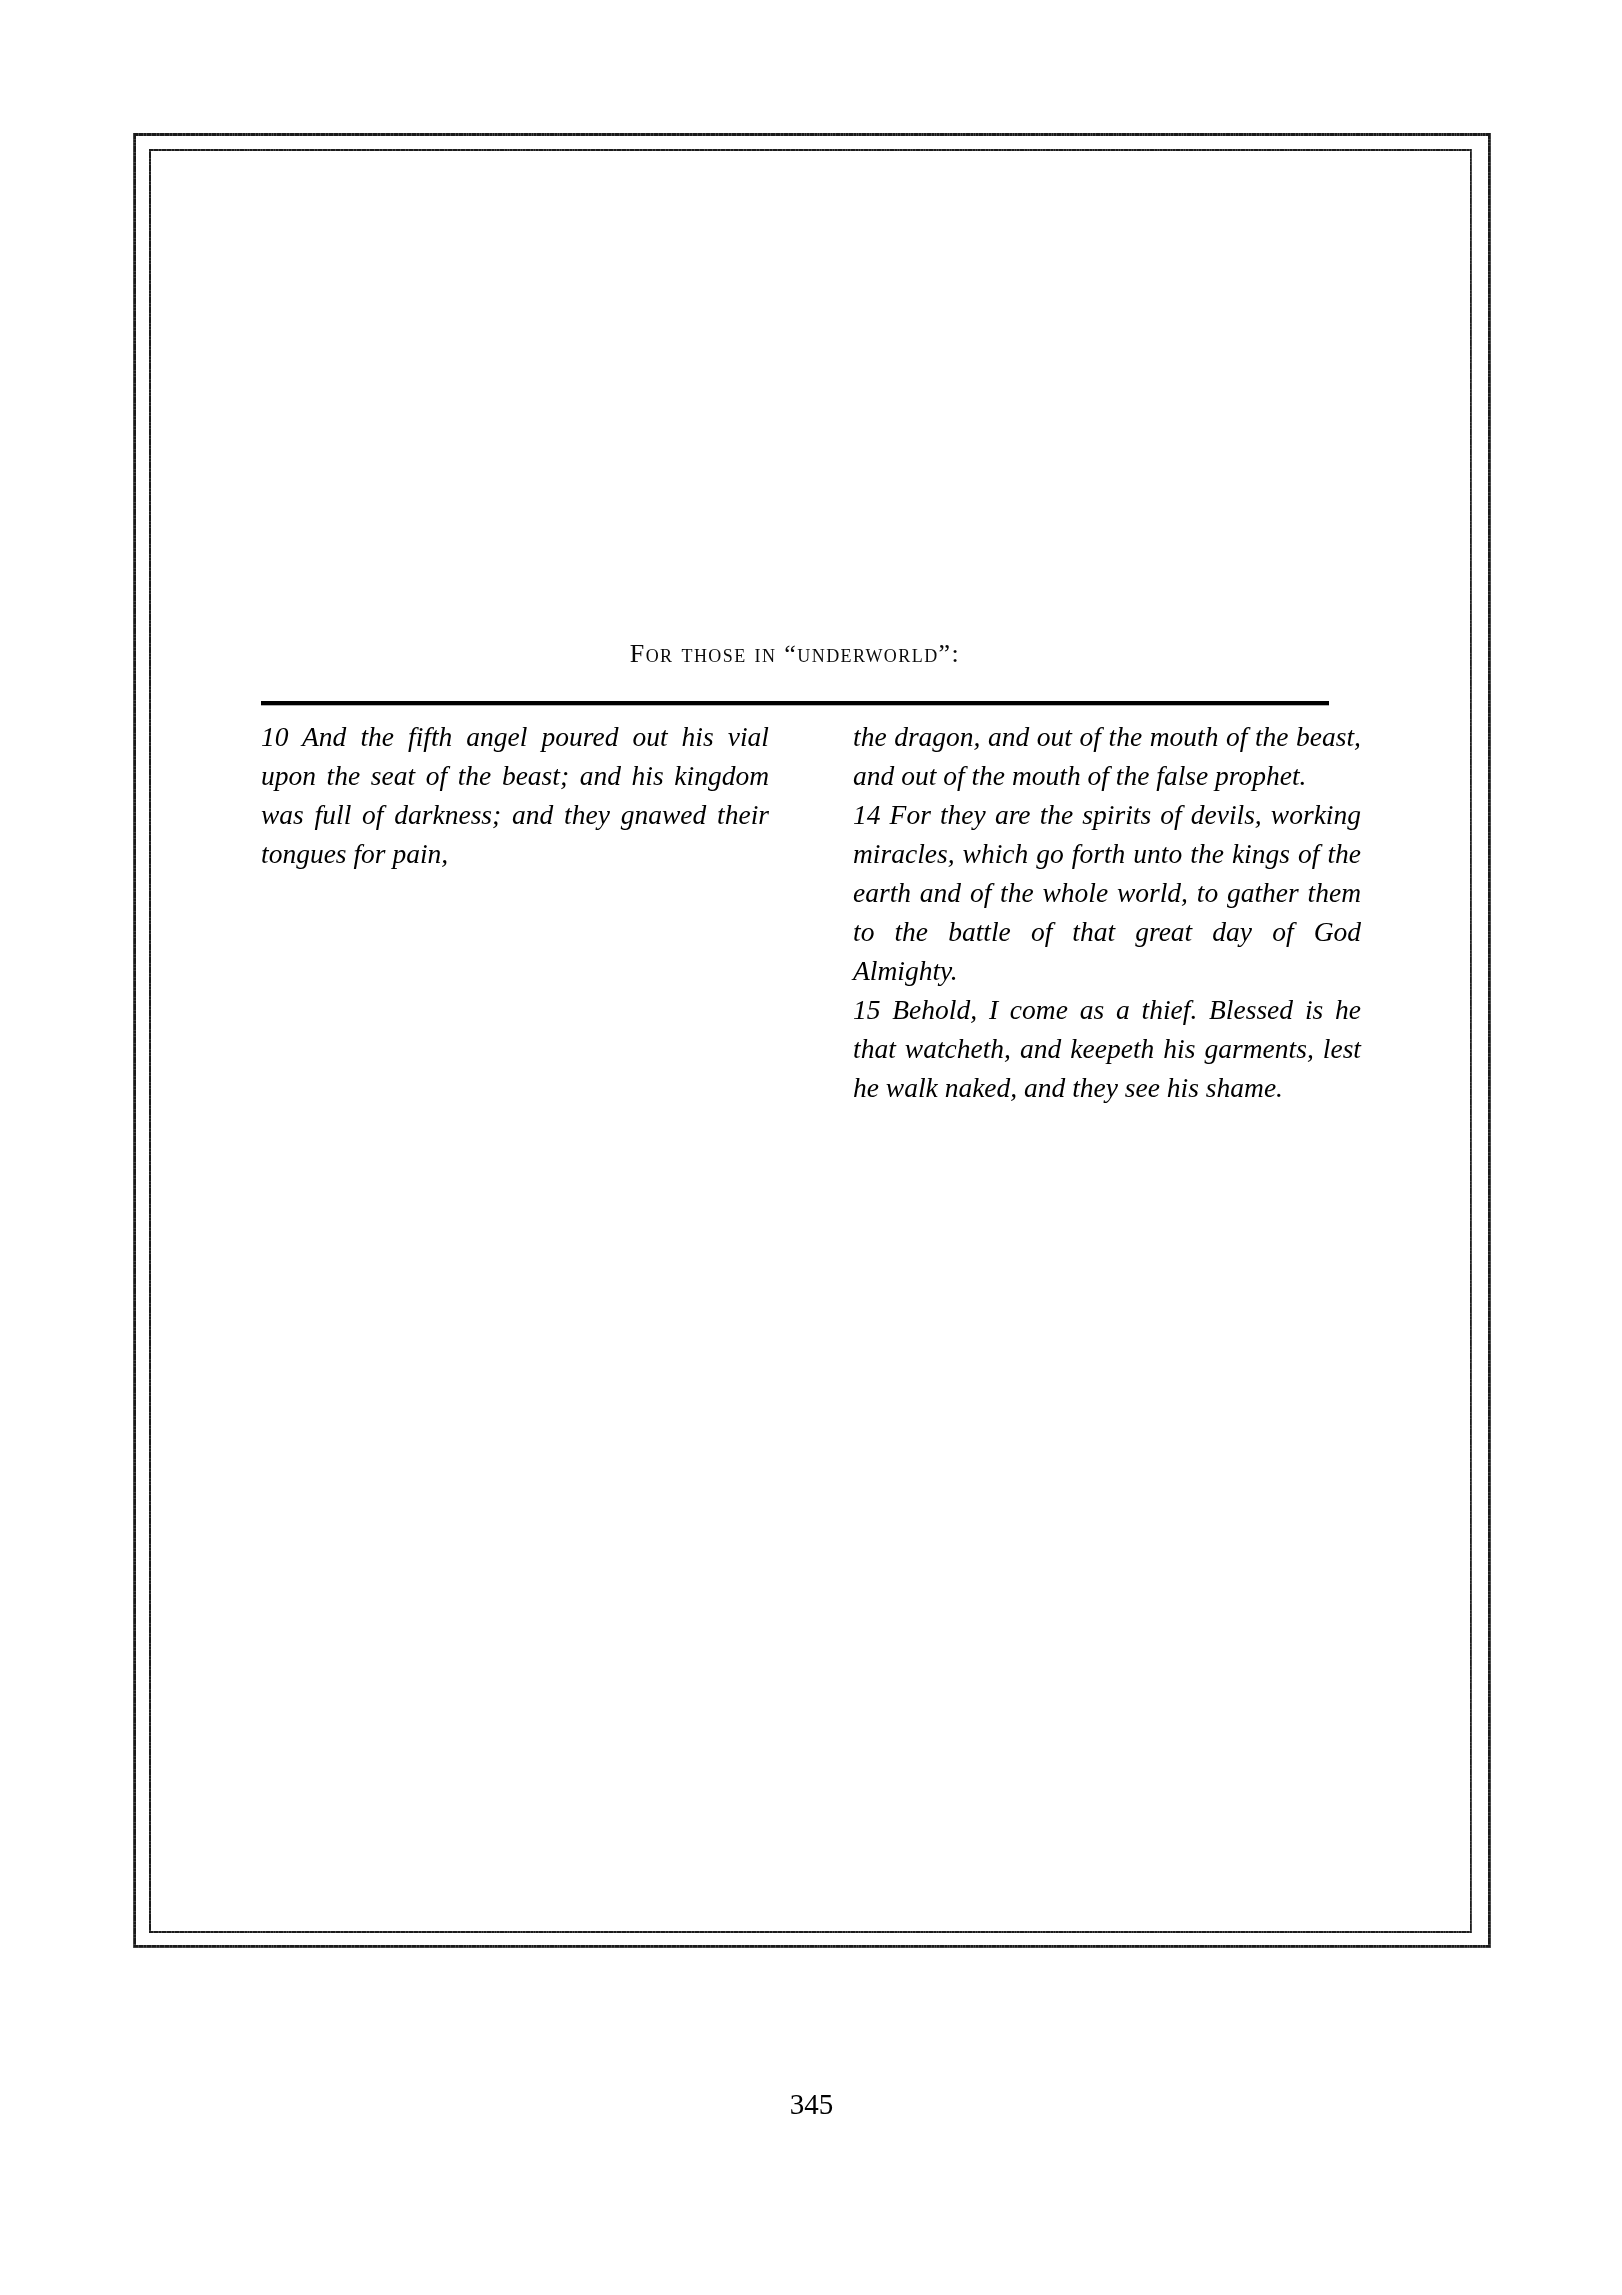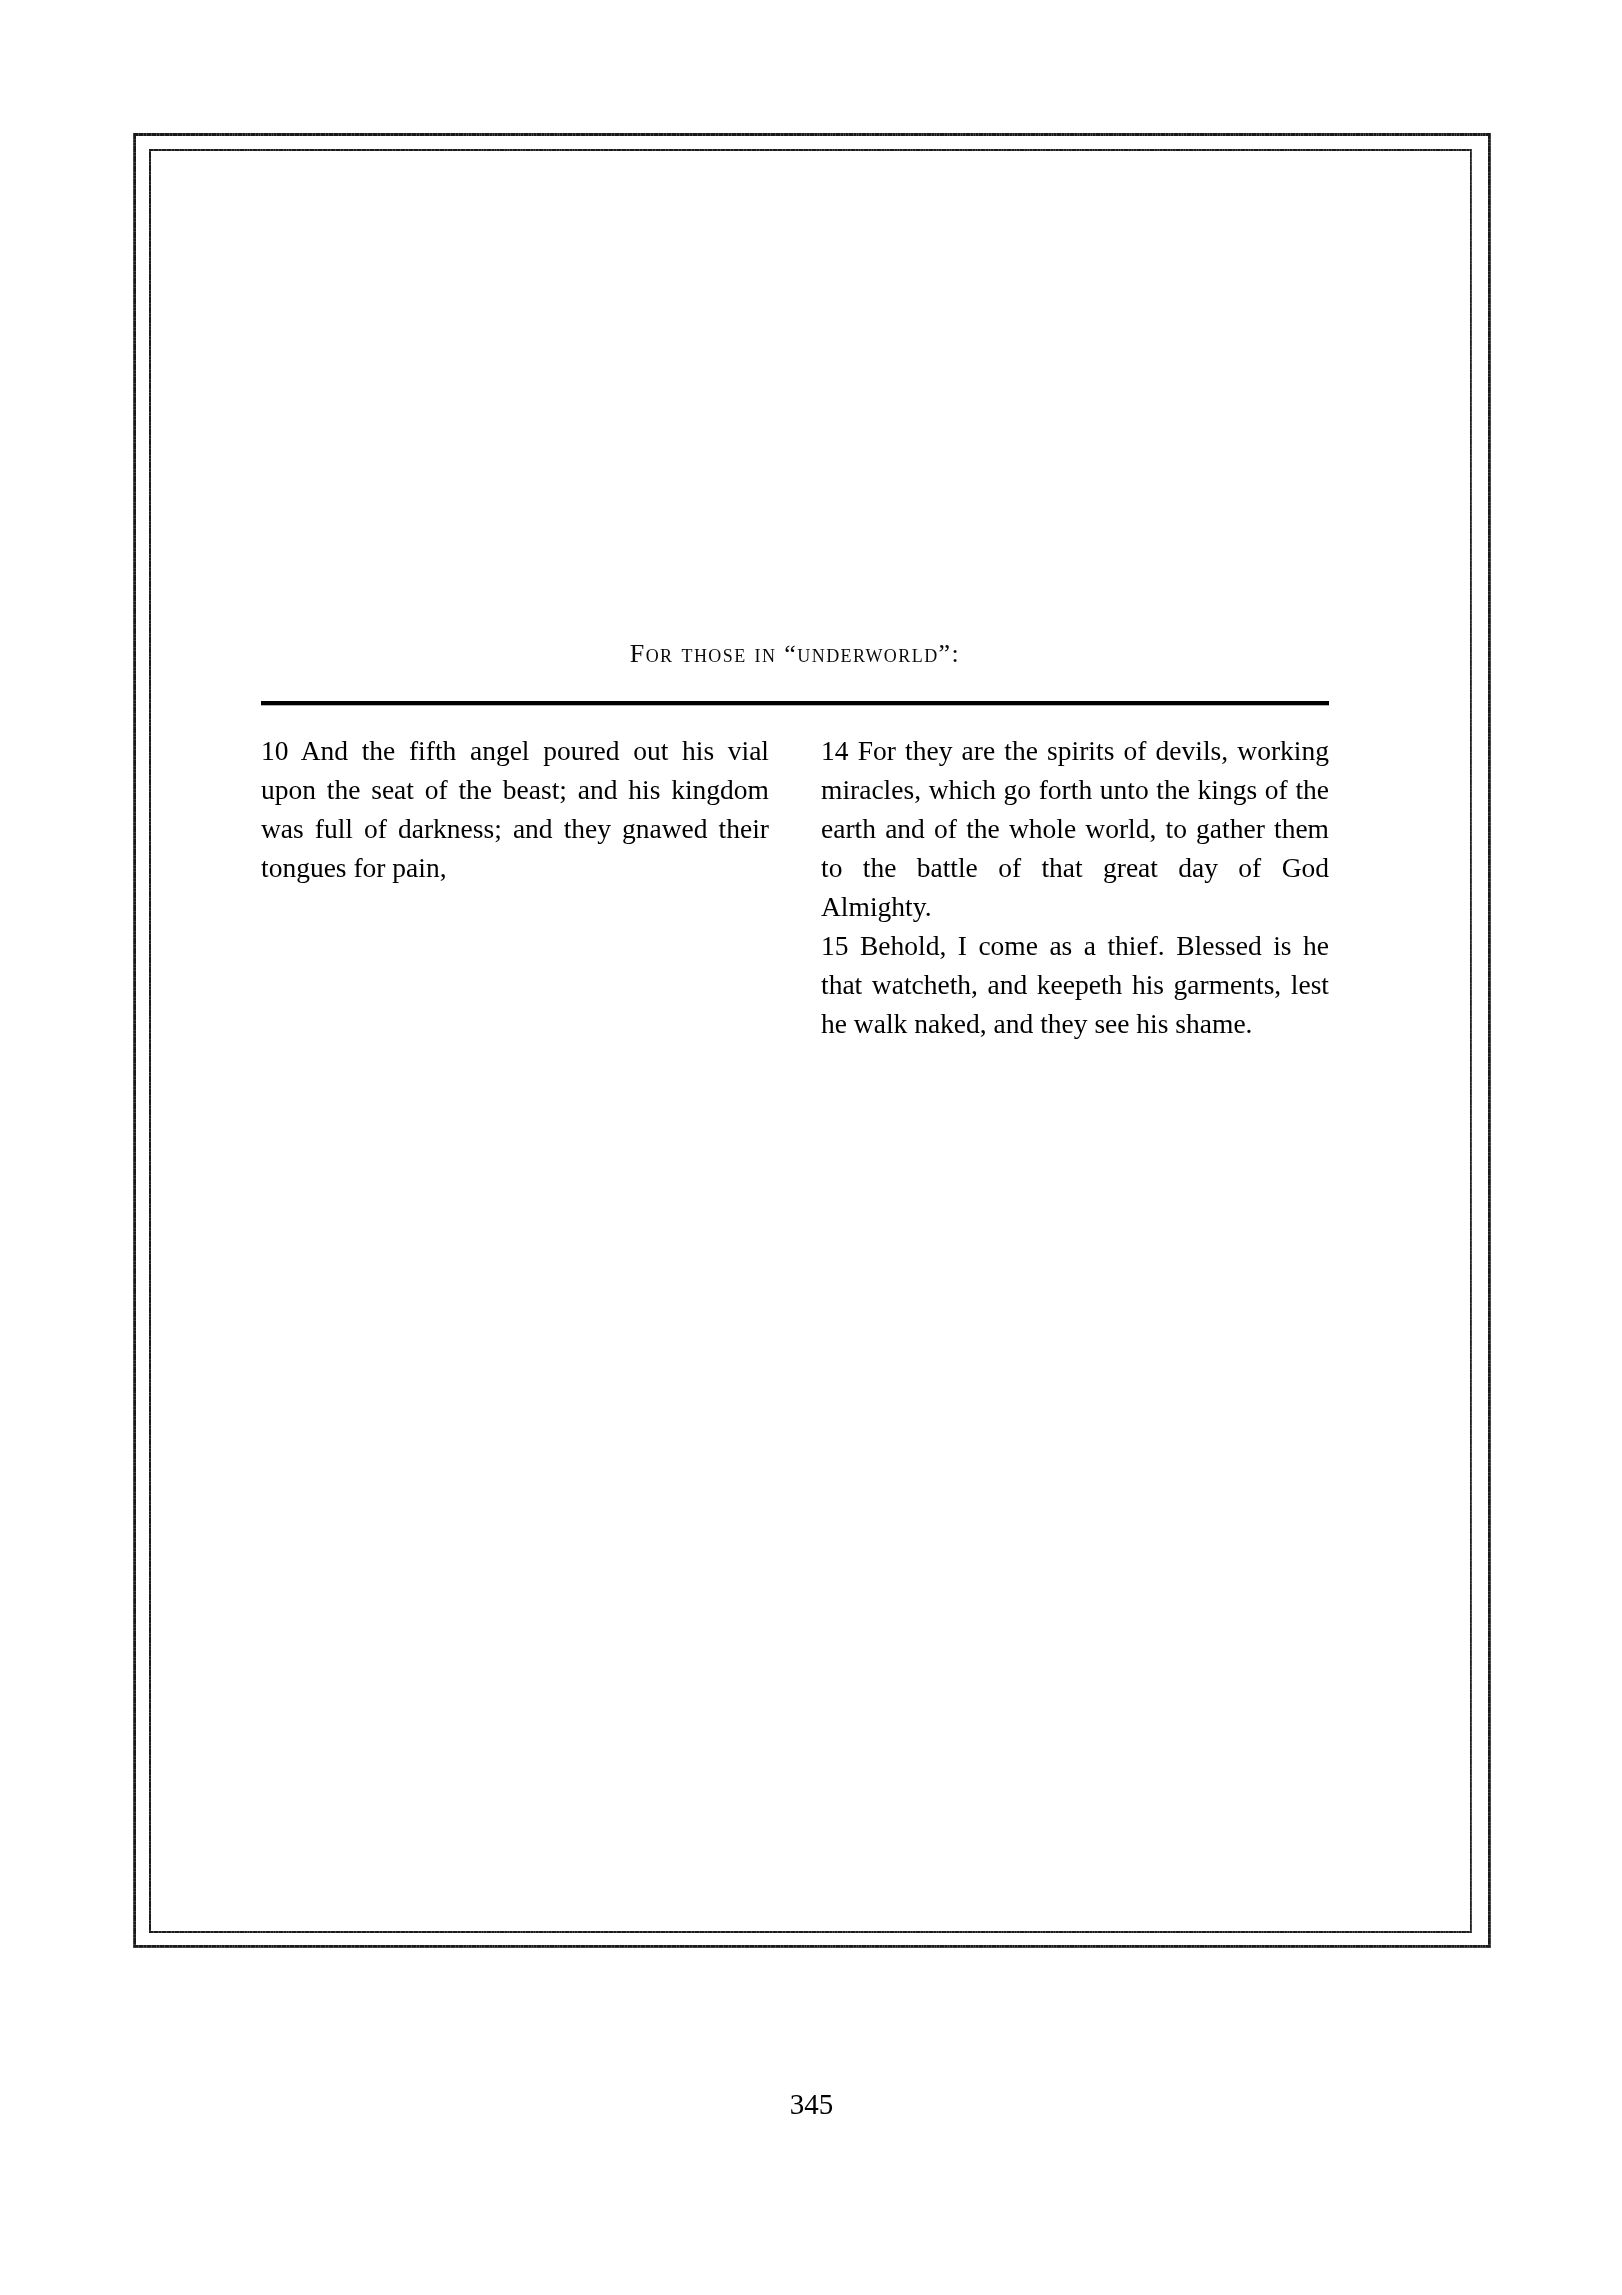--- a/index.html
+++ b/index.html
@@ -87,22 +87,23 @@
     margin-top: 30px;
     width: 100%;
     height: 3.9px;
     background: #000000;
     box-shadow: 0 0.7px 0 rgba(0,0,0,.45);
   }
 
   
   .columns {
     display: flex;
-    margin-top: 26px;
-    gap: 52px;
+    margin-top: 12px;
+    gap: 84px;
+    font-style: italic;
   }
 
   .column {
     width: 508px;
     flex: 0 0 508px;
   }
 
   .verse {
     margin: 0;
     font-size: 27.5px;
@@ -155,20 +156,24 @@
 
       <div class="column">
         <p class="verse">
           <span class="vnum">10</span>
           <span>And the fifth angel poured out his vial upon the seat of the beast; and his kingdom was full of darkness; and they gnawed their tongues for pain,</span>
         </p>
       </div>
 
       <div class="column">
         <p class="verse">
+          <span class="vnum"></span>
+          <span>the dragon, and out of the mouth of the beast, and out of the mouth of the false prophet.</span>
+        </p>
+        <p class="verse">
           <span class="vnum">14</span>
           <span>For they are the spirits of devils, working miracles, which go forth unto the kings of the earth and of the whole world, to gather them to the battle of that great day of God Almighty.</span>
         </p>
         <p class="verse">
           <span class="vnum">15</span>
           <span>Behold, I come as a thief. Blessed is he that watcheth, and keepeth his garments, lest he walk naked, and they see his shame.</span>
         </p>
       </div>
 
     </div>

